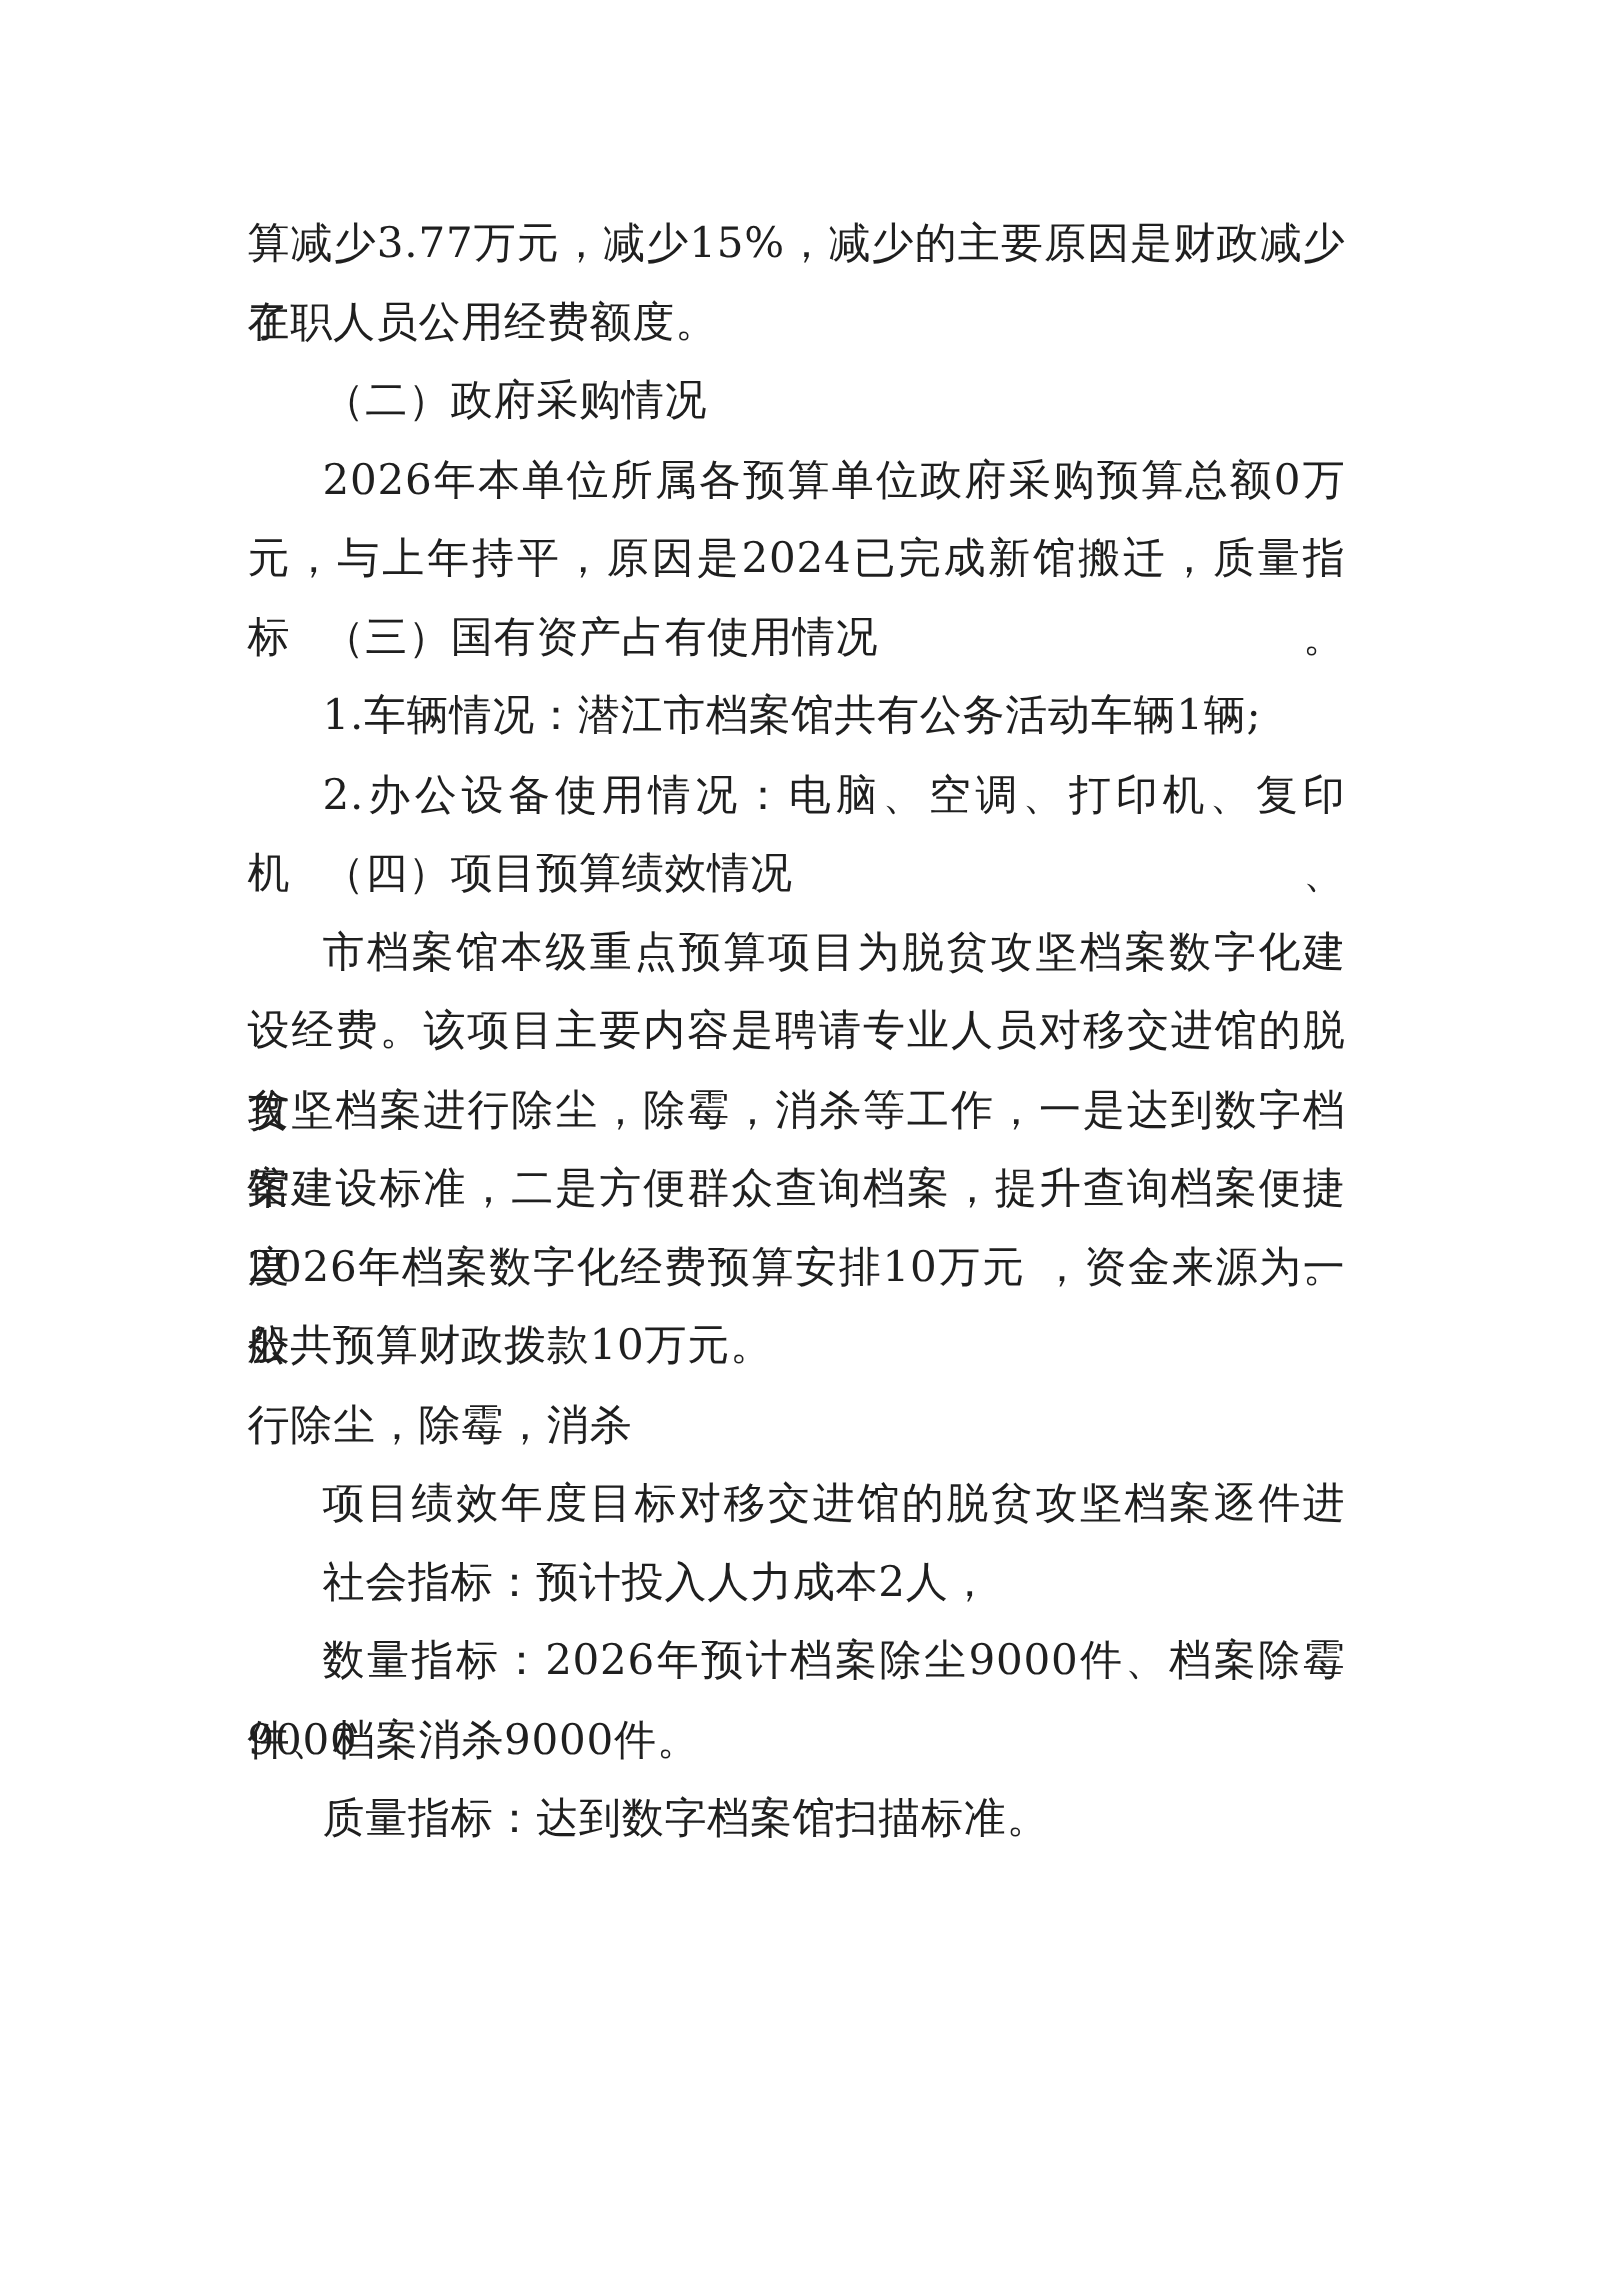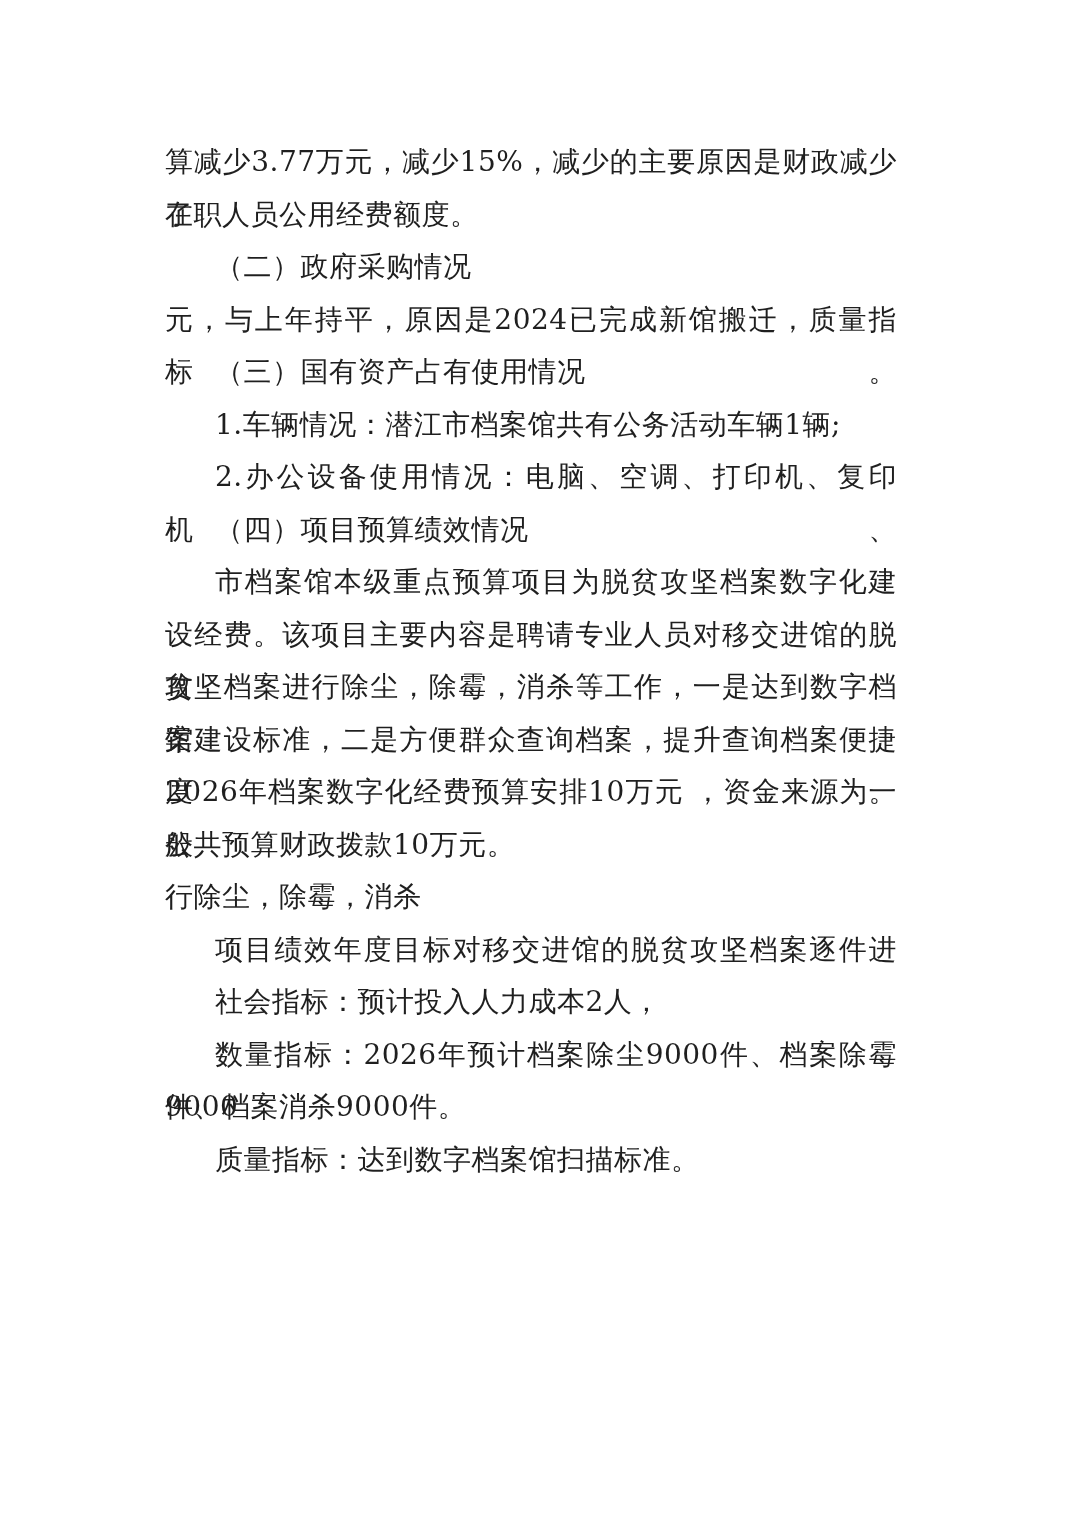--- a/index.html
+++ b/index.html
@@ -45,20 +45,21 @@
   }
 </style>
 </head>
 <body>
 
 <div class="page">
   <div class="doc">
     <div class="line fill">算减少3.77万元，减少15%，减少的主要原因是财政减少了</div>
     <div class="line">在职人员公用经费额度。</div>
     <div class="line ind">（二）政府采购情况</div>
+    <div class="line ind fill">2026年本单位所属各预算单位政府采购预算总额0万</div>
     <div class="line fill">元，与上年持平，原因是2024已完成新馆搬迁，质量指标。</div>
     <div class="line ind">（三）国有资产占有使用情况</div>
     <div class="line ind">1.车辆情况：潜江市档案馆共有公务活动车辆1辆;</div>
     <div class="line ind fill">2.办公设备使用情况：电脑、空调、打印机、复印机、</div>
     <div class="line ind">（四）项目预算绩效情况</div>
     <div class="line ind fill">市档案馆本级重点预算项目为脱贫攻坚档案数字化建</div>
     <div class="line fill">设经费。该项目主要内容是聘请专业人员对移交进馆的脱贫</div>
     <div class="line fill">攻坚档案进行除尘，除霉，消杀等工作，一是达到数字档案</div>
     <div class="line fill">馆建设标准，二是方便群众查询档案，提升查询档案便捷度。</div>
     <div class="line fill">2026年档案数字化经费预算安排10万元 ，资金来源为一般</div>

